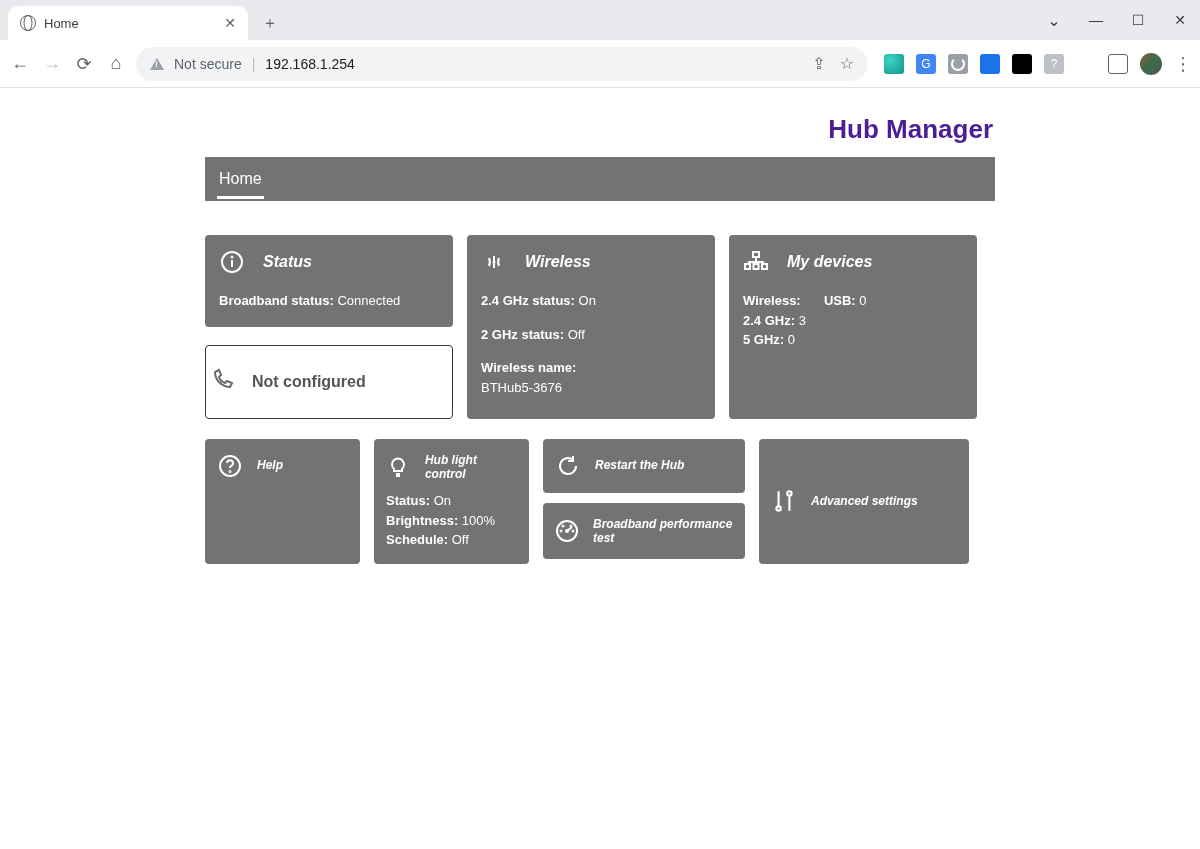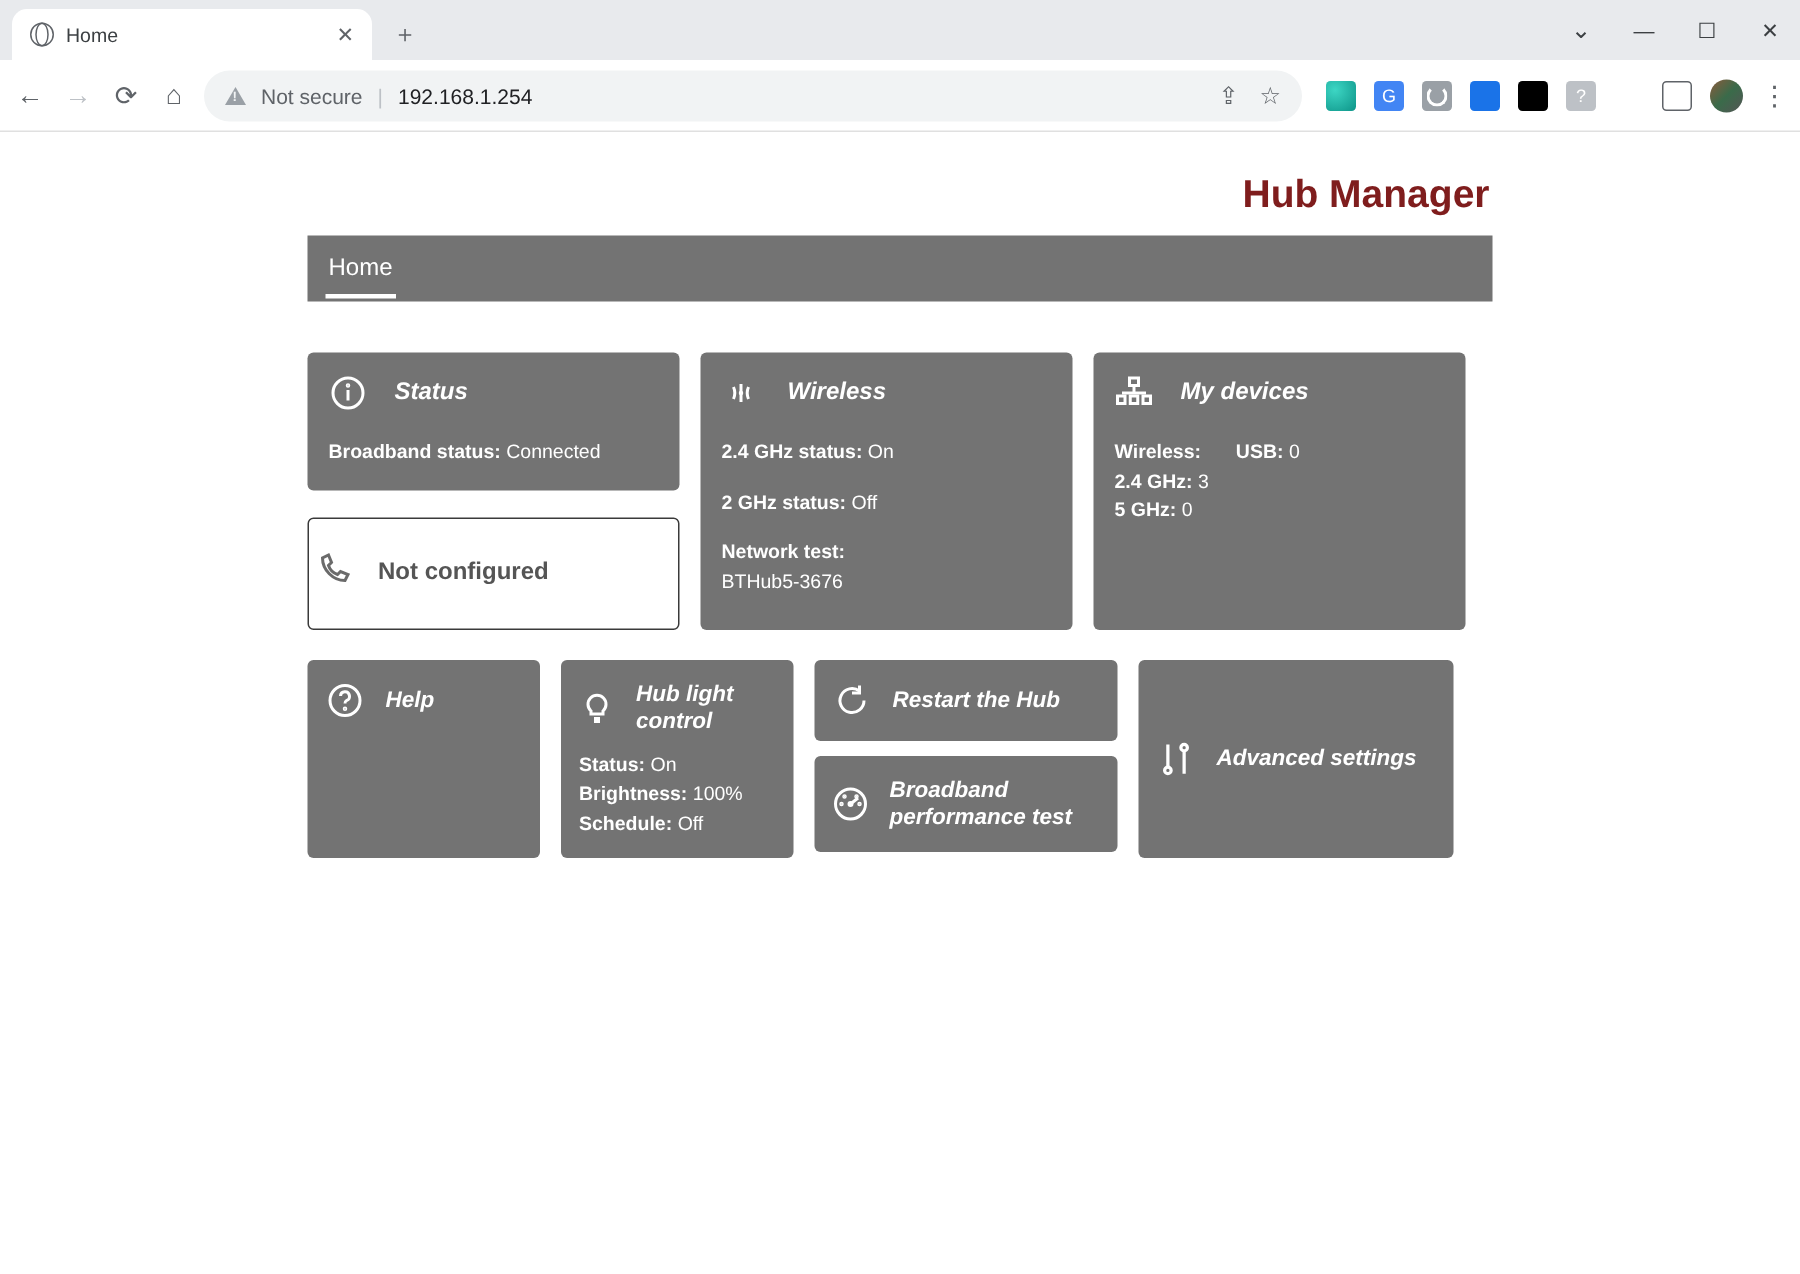--- a/index.html
+++ b/index.html
@@ -135,21 +135,21 @@
     padding: 26px 0 0 0;
   }
   .page-inner {
     width: 790px;
     margin: 0 auto;
   }
   .brand {
     text-align: right;
     font-size: 26px;
     font-weight: 600;
-    color: #7f1d1d;
+    color: #4c1d95;
     margin-bottom: 12px;
     padding-right: 2px;
   }
   .navbar {
     background: #737373;
     height: 44px;
     display: flex;
     align-items: center;
     padding: 0 12px;
   }
@@ -194,21 +194,21 @@
     display: grid;
     grid-template-columns: 155px 155px 202px 210px;
     gap: 14px;
     margin-top: 20px;
     align-items: stretch;
   }
   .tile {
     padding: 14px 12px;
   }
   .tile .card-head { gap: 14px; margin-bottom: 10px; }
-  .tile .card-head h3 { font-size: 15px; line-height: 1.2; }
+  .tile .card-head h3 { font-size: 12px; line-height: 1.2; }
   .col-narrow { display: flex; flex-direction: column; gap: 10px; }
   .tile.center { display: flex; align-items: center; }
   .tile.center .card-head { margin-bottom: 0; }
 
   
   svg { stroke: #fff; fill: none; stroke-width: 2; }
   .card-white svg { stroke: #6a6a6a; }
 </style>
 </head>
 <body>
@@ -311,21 +311,21 @@
         </div>
         <div class="kv" style="margin-bottom:14px;">
           <b>2.4 GHz status:</b>
           <span class="v">On</span>
         </div>
         <div class="kv" style="margin-bottom:14px;">
           <b>2 GHz status:</b>
           <span class="v">Off</span>
         </div>
         <div class="kv">
-          <b>Network test:</b><br>
+          <b>Wireless name:</b><br>
           <span class="v">BTHub5-3676</span>
         </div>
       </div>
 
       <div class="card">
         <div class="card-head">
           <span class="ic">
             <svg viewBox="0 0 24 24" width="24" height="24">
                 <rect x="9" y="2" width="6" height="5"></rect>
                 <line x1="12" y1="7" x2="12" y2="12"></line>

